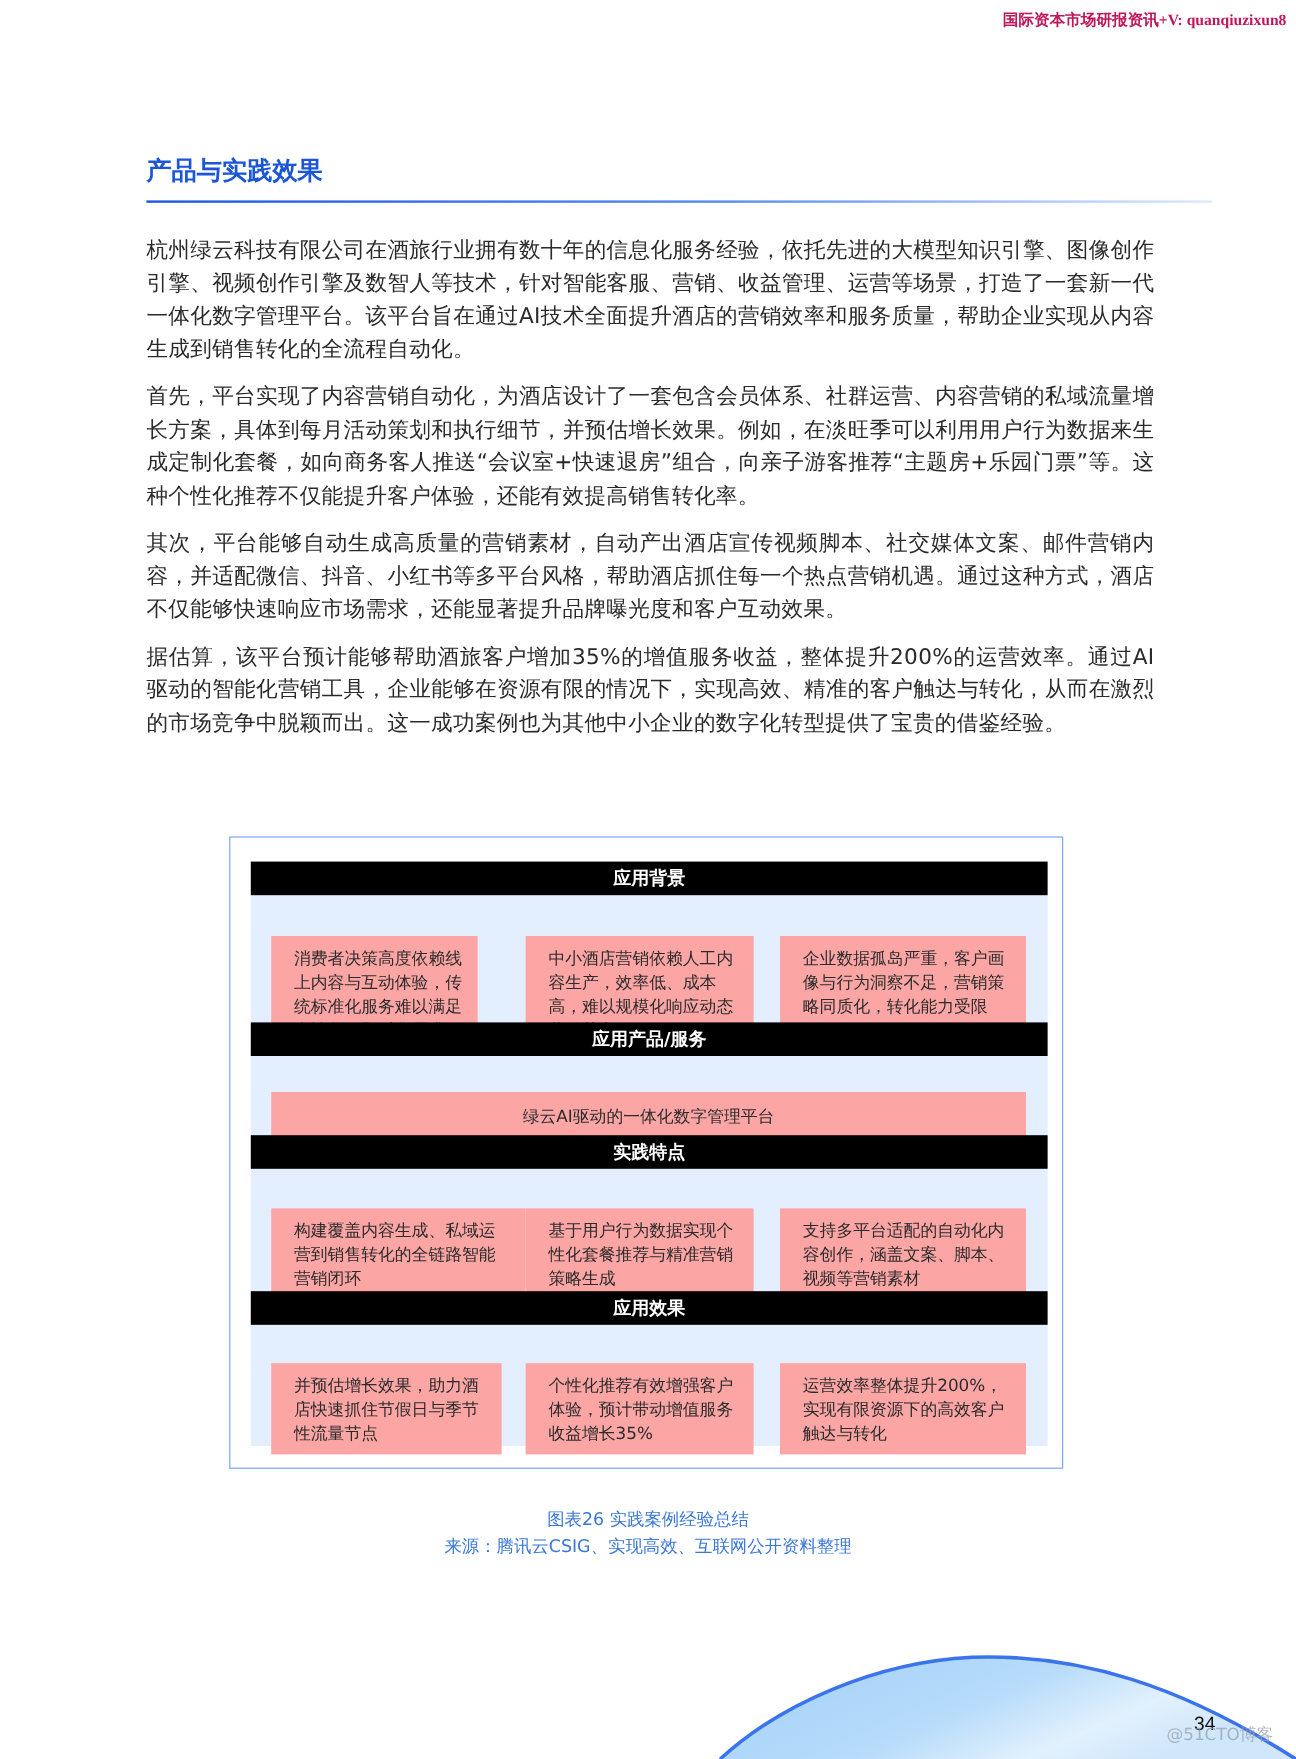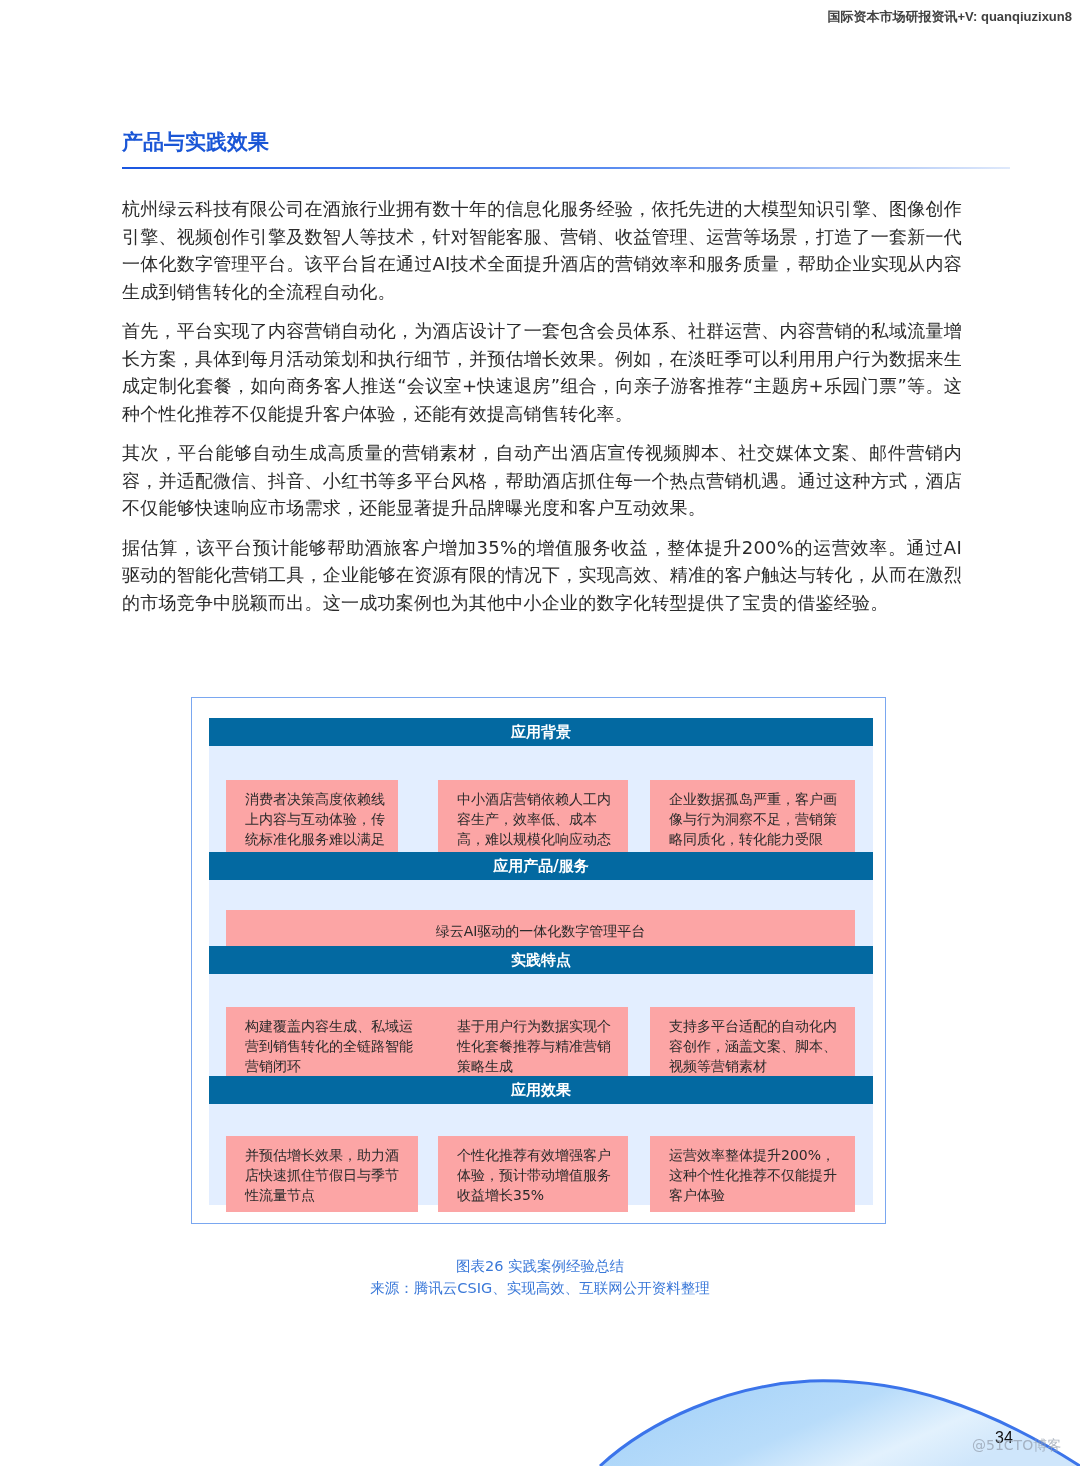--- a/index.html
+++ b/index.html
@@ -4,22 +4,22 @@
 <style>
   html, body { margin: 0; padding: 0; }
   body {
     width: 1080px; height: 1466px; position: relative; overflow: hidden;
     background: #ffffff;
     font-family: "DejaVu Sans", "Liberation Sans", sans-serif;
     color: #222;
   }
   .watermark-top {
     position: absolute; top: 8px; right: 8px;
-    font-family: Liberation Sans, sans-serif;
-    font-size: 13px; font-weight: bold; color: #404040; letter-spacing: 0px;
+    font-family: Liberation Serif, serif;
+    font-size: 13px; font-weight: bold; color: #be185d; letter-spacing: 0px;
   }
   .section-title {
     position: absolute; left: 122px; top: 128px;
     font-size: 21px; font-weight: bold; color: #1a56d6; letter-spacing: 0px;
   }
   .section-rule {
     position: absolute; left: 122px; top: 167px; width: 888px; height: 2px;
     background: linear-gradient(to right, #1a56e0 0%, #5a8cf0 55%, #dfe9fb 100%);
   }
   .body-text {
@@ -32,21 +32,21 @@
   }
   .diagram {
     position: absolute; left: 191px; top: 697px; width: 695px; height: 527px;
     border: 1.5px solid #7aa7f0; box-sizing: border-box; background: #fff;
   }
   .panel {
     position: absolute; left: 17px; width: 664px; background: #e3eeff;
   }
   .bar {
     position: absolute; left: 0; width: 664px; height: 28px;
-    background: #0369a1; color: #fff; font-weight: bold; font-size: 15px;
+    background: #000000; color: #fff; font-weight: bold; font-size: 15px;
     display: flex; align-items: center; justify-content: center;
   }
   .card {
     position: absolute; background: #fca5a5; box-sizing: border-box;
     padding: 9px 12px 0 19px;
     font-size: 14px; line-height: 20px; color: #2b2b2b; margin-top: 20px;
   }
   .card.center {
     display: flex; align-items: center; justify-content: center; padding: 0;
   }
@@ -93,21 +93,21 @@
     <div class="card center" style="top:172px; left:17px; width:629px; height:42px;">绿云AI驱动的一体化数字管理平台</div>
 
     <div class="bar" style="top:228px;">实践特点</div>
     <div class="card" style="top:269px; left:17px; width:212px; height:76px;">构建覆盖内容生成、私域运营到销售转化的全链路智能营销闭环</div>
     <div class="card" style="top:269px; left:229px; width:190px; height:76px;">基于用户行为数据实现个性化套餐推荐与精准营销策略生成</div>
     <div class="card" style="top:269px; left:441px; width:205px; height:76px;">支持多平台适配的自动化内容创作，涵盖文案、脚本、视频等营销素材</div>
 
     <div class="bar" style="top:358px;">应用效果</div>
     <div class="card" style="top:398px; left:17px; width:192px; height:76px;">并预估增长效果，助力酒店快速抓住节假日与季节性流量节点</div>
     <div class="card" style="top:398px; left:229px; width:190px; height:76px;">个性化推荐有效增强客户体验，预计带动增值服务收益增长35%</div>
-    <div class="card" style="top:398px; left:441px; width:205px; height:76px;">运营效率整体提升200%，这种个性化推荐不仅能提升客户体验</div>
+    <div class="card" style="top:398px; left:441px; width:205px; height:76px;">运营效率整体提升200%，实现有限资源下的高效客户触达与转化</div>
   </div>
 </div>
 
 <div class="caption" style="top:1257px;">图表26 实践案例经验总结</div>
 <div class="caption" style="top:1279px;">来源：腾讯云CSIG、实现高效、互联网公开资料整理</div>
 
 <svg class="wave" viewBox="0 0 1080 1466">
   <defs>
     <linearGradient id="waveFill" x1="0" y1="0" x2="1" y2="0.4">
       <stop offset="0" stop-color="#9fcff8"></stop>

